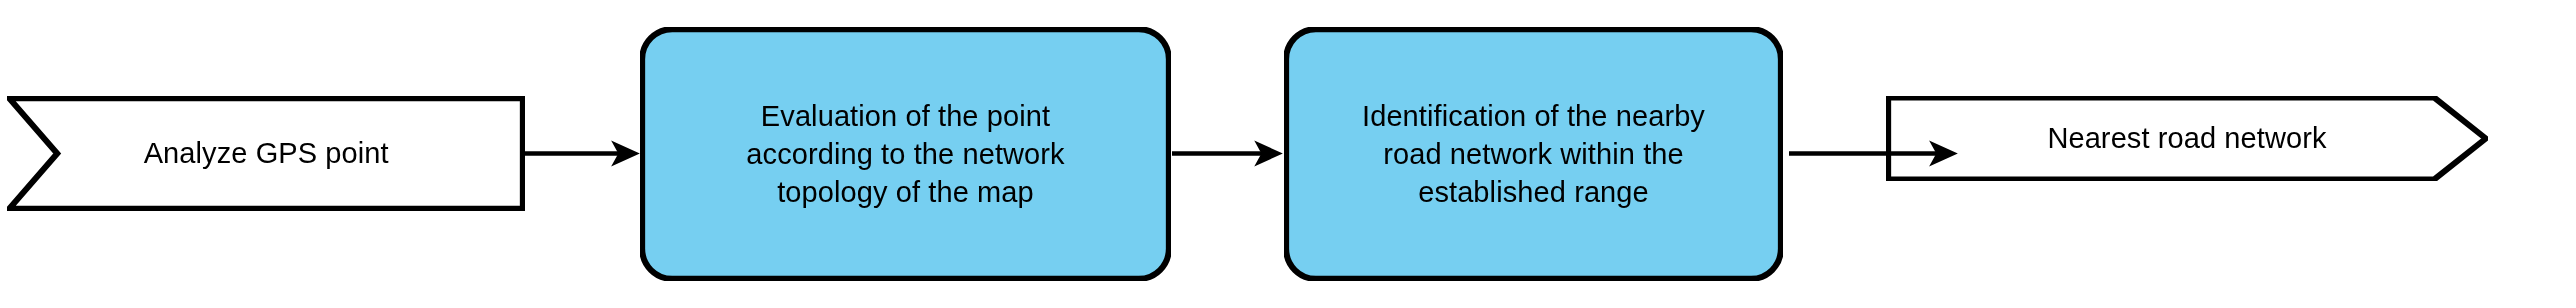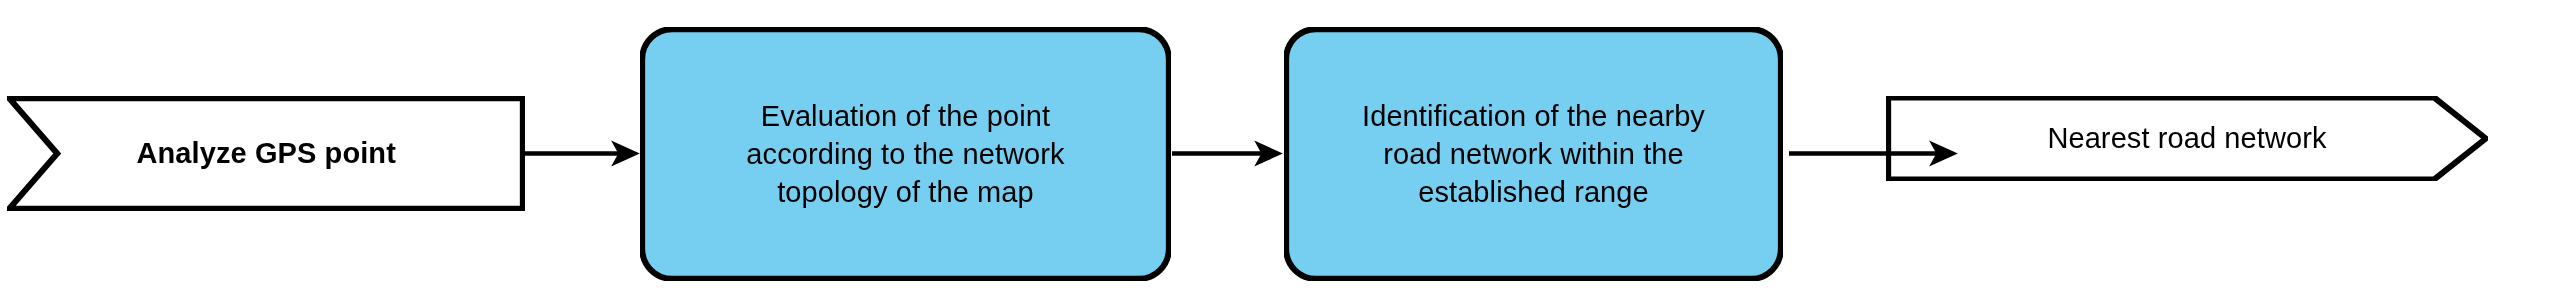--- a/index.html
+++ b/index.html
@@ -37,21 +37,20 @@
     white-space: pre-line;
     padding: 0 10px;
   }
 
   
   .shape-input {
     left: 7.2px;
     top: 96px;
     width: 518px;
     height: 115px;
-    font-weight: bold;
   }
   .shape-input .svg-bg,
   .shape-output .svg-bg,
   .shape-process .svg-bg {
     position: absolute;
     inset: 0;
     width: 100%;
     height: 100%;
     z-index: 1;
   }

